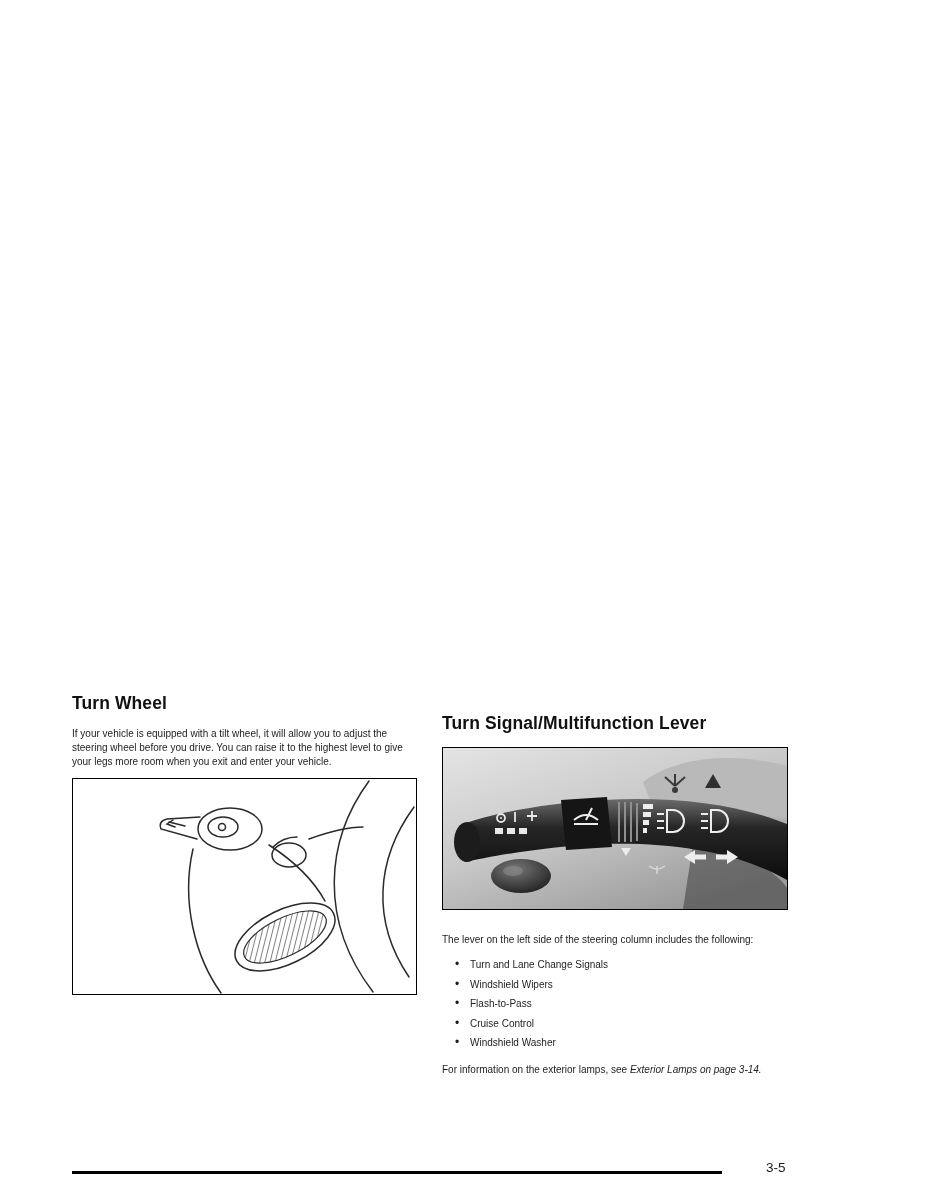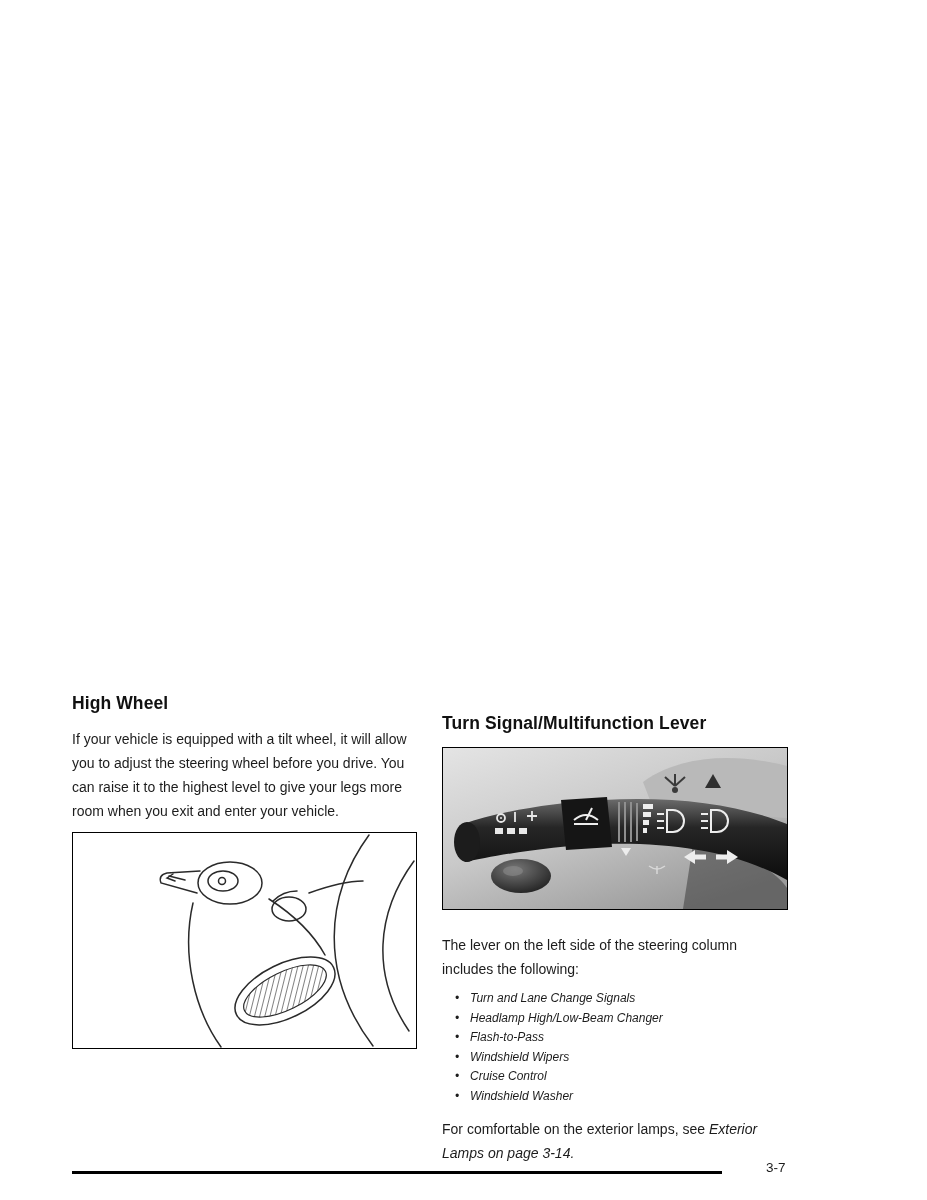--- a/index.html
+++ b/index.html
@@ -16,22 +16,22 @@
   .col-right { left: 442px; top: 713px; width: 346px; }
 
   h2.section-heading {
     font-size: 17.5px;
     font-weight: bold;
     margin: 0 0 13px 0;
     letter-spacing: 0.1px;
     color: #111;
   }
   p.body-text {
-    font-size: 14px;
-    line-height: 24px;
+    font-size: 10px;
+    line-height: 14px;
     margin: 0 0 8px 0;
   }
   p.body-text.mt { margin-top: 23px; }
 
   figure.manual-figure {
     margin: 9px 0 12px 0;
     border: 1px solid #000;
     background: #fff;
     overflow: hidden;
   }
@@ -39,23 +39,22 @@
   figure.fig-lever { width: 344px; height: 161px; margin-top: 0; }
 
   ul.feature-list {
     list-style: none;
     margin: 6px 0 10px 0;
     padding: 0;
   }
   ul.feature-list li {
     position: relative;
     padding-left: 28px;
-    font-size: 12px;
+    font-size: 10px;
     line-height: 19.6px;
-    font-style: italic;
   }
   ul.feature-list li::before {
     content: "\2022";
     position: absolute;
     left: 13px;
     top: 0;
     font-size: 12px;
   }
   .note em { font-style: italic; }
 
@@ -70,21 +69,21 @@
     left: 766px; top: 1160px;
     font-size: 13.5px;
     color: #1c1c1c;
   }
   svg { display: block; }
 </style>
 </head>
 <body>
 
 <section class="col col-left">
-  <h2 class="section-heading">High Wheel</h2>
+  <h2 class="section-heading">Turn Wheel</h2>
 
   <p class="body-text">If your vehicle is equipped with a tilt wheel, it will allow you to adjust the steering wheel before you drive. You can raise it to the highest level to give your legs more room when you exit and enter your vehicle.</p>
 
   <figure class="manual-figure fig-tilt">
     <svg width="100%" height="100%" viewBox="0 0 343 215" preserveAspectRatio="none">
       <defs>
         <pattern id="hatch" width="5" height="5" patternUnits="userSpaceOnUse" patternTransform="rotate(40)">
           <line x1="0" y1="0" x2="0" y2="5" stroke="#4a4a4a" stroke-width="1.4"></line>
         </pattern>
       </defs>
@@ -199,24 +198,23 @@
 
       <ellipse cx="78" cy="128" rx="30" ry="17" fill="url(#pknob)"></ellipse>
       <ellipse cx="70" cy="123" rx="10" ry="5" fill="#8a8a8a" opacity="0.6"></ellipse>
     </svg>
   </figure>
 
   <p class="body-text mt">The lever on the left side of the steering column includes the following:</p>
 
   <ul class="feature-list">
     <li>Turn and Lane Change Signals</li>
-    <li>Headlamp High/Low-Beam Changer</li>
+    <li>Windshield Wipers</li>
     <li>Flash-to-Pass</li>
-    <li>Windshield Wipers</li>
     <li>Cruise Control</li>
     <li>Windshield Washer</li>
   </ul>
 
-  <p class="body-text note"><span>For comfortable on the exterior lamps, see </span><em>Exterior Lamps on page 3-14.</em></p>
+  <p class="body-text note"><span>For information on the exterior lamps, see </span><em>Exterior Lamps on page 3-14.</em></p>
 </section>
 
 <div class="footer-rule"></div>
-<div class="page-number">3-7</div>
+<div class="page-number">3-5</div>
 
 </body></html>

